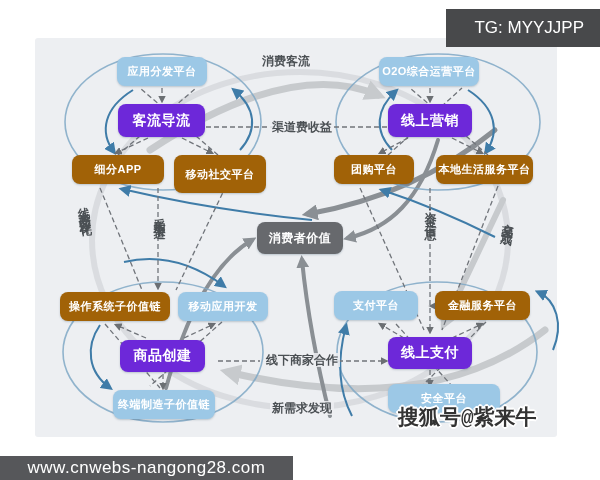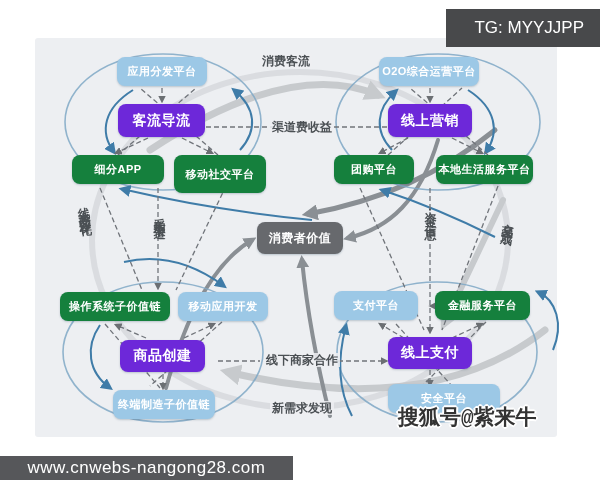--- a/index.html
+++ b/index.html
@@ -4,21 +4,21 @@
 <style>
   html,body{margin:0;padding:0;background:#ffffff;}
   #stage{position:relative;width:600px;height:480px;background:#ffffff;overflow:hidden;
          font-family:"Liberation Sans", sans-serif;}
   #panel{position:absolute;left:35px;top:38px;width:522px;height:399px;background:#edeff2;border-radius:3px;}
   svg{position:absolute;left:0;top:0;}
   .node{position:absolute;border-radius:8px;display:flex;align-items:center;justify-content:center;
         color:#fff;font-weight:bold;font-size:11px;white-space:nowrap;
         box-shadow:0 1px 2px rgba(40,70,100,.25);letter-spacing:.5px;}
   .tone-dark{background:#6d28d9;font-size:14px;}
-  .tone-mid{background:#15803d;}
+  .tone-mid{background:#a16207;}
   .tone-light{background:#9cc8e6;}
   .tone-gray{background:#67696d;font-size:12px;}
   .flabel{position:absolute;color:#4b5054;font-size:12px;font-weight:700;white-space:nowrap;
           background:rgba(237,239,242,.85);padding:0 2px;line-height:1.2;}
   .vert{writing-mode:vertical-rl;letter-spacing:3px;background:transparent;}
   .watermark{position:absolute;left:398px;top:403px;font-size:21px;font-weight:900;color:#333;
      letter-spacing:0px;
      text-shadow:2px 0 0 #fff,-2px 0 0 #fff,0 2px 0 #fff,0 -2px 0 #fff,
                  1px 1px 0 #fff,-1px -1px 0 #fff,1px -1px 0 #fff,-1px 1px 0 #fff;font-family:Liberation Mono, monospace;}
   .tg-badge{position:absolute;top:9px;right:0;height:38px;background:#48494b;color:#fff;

